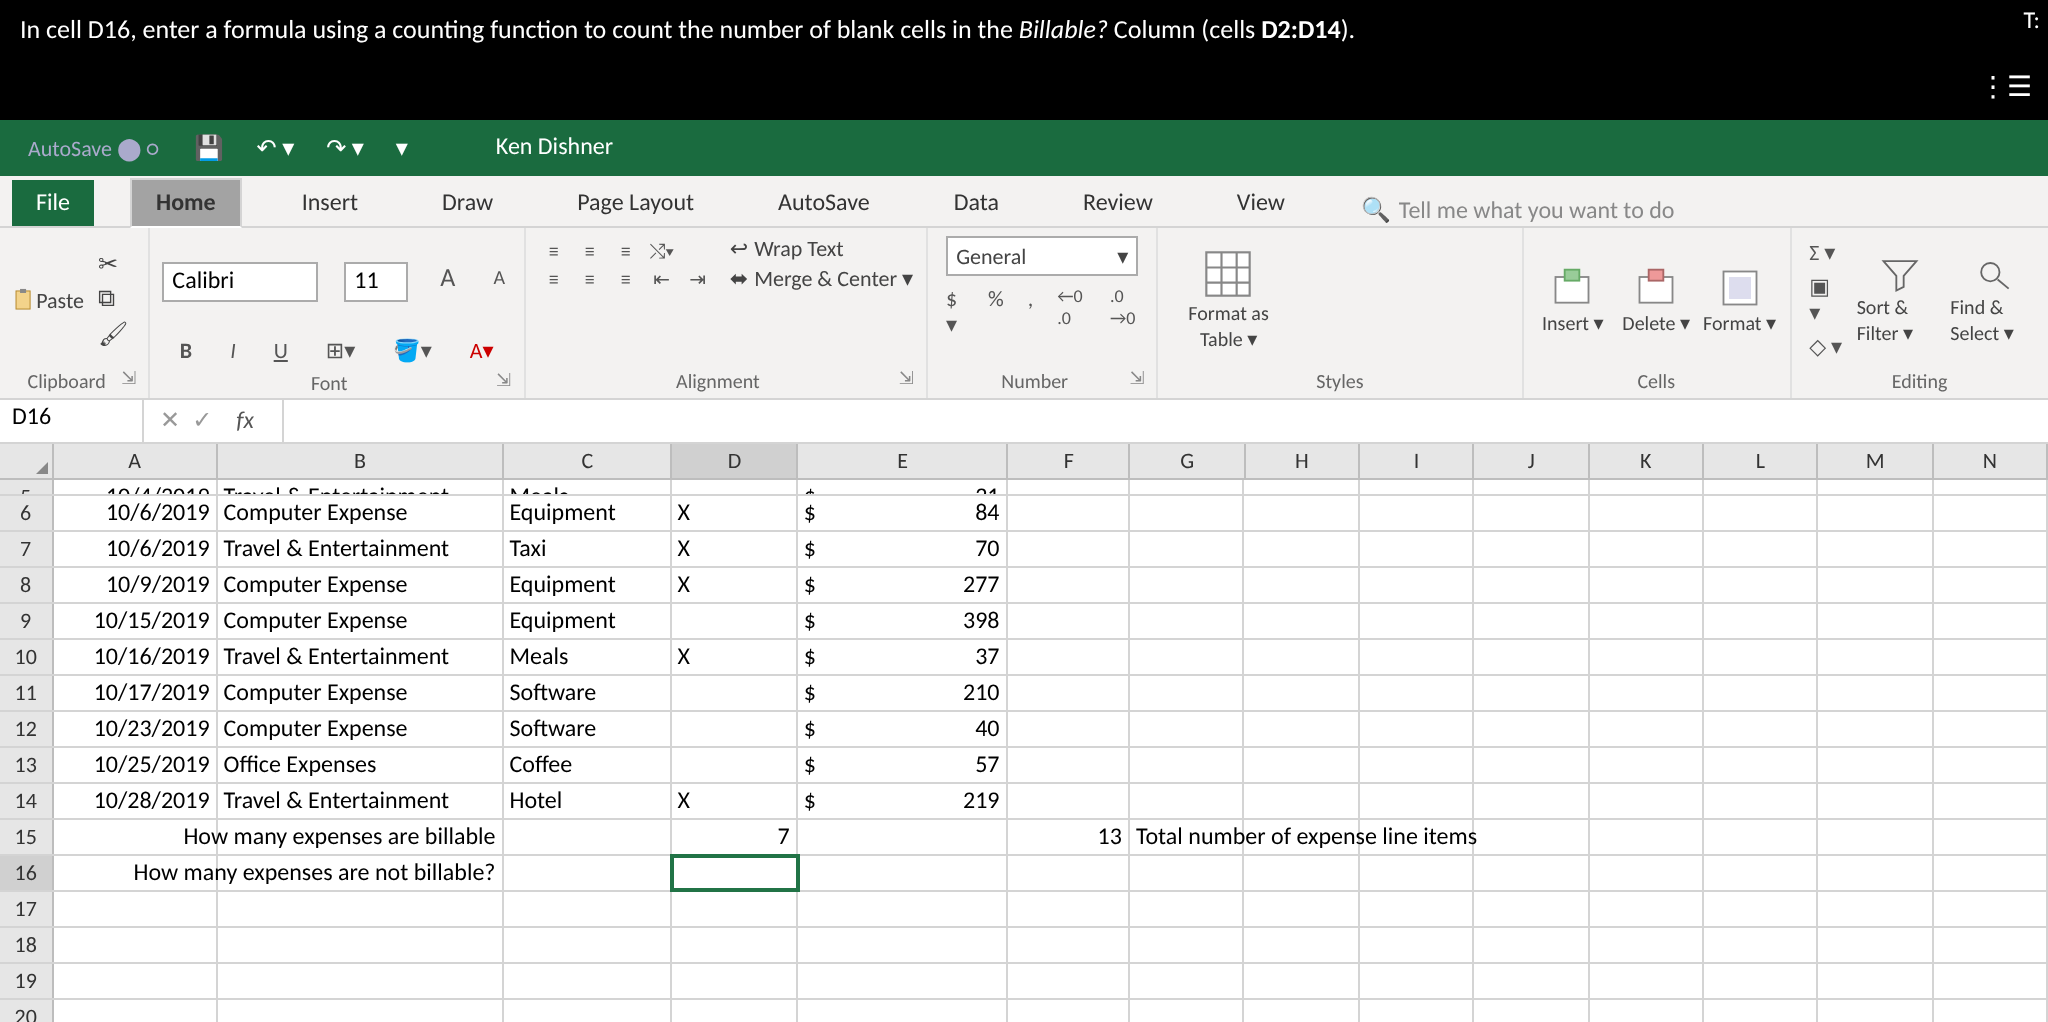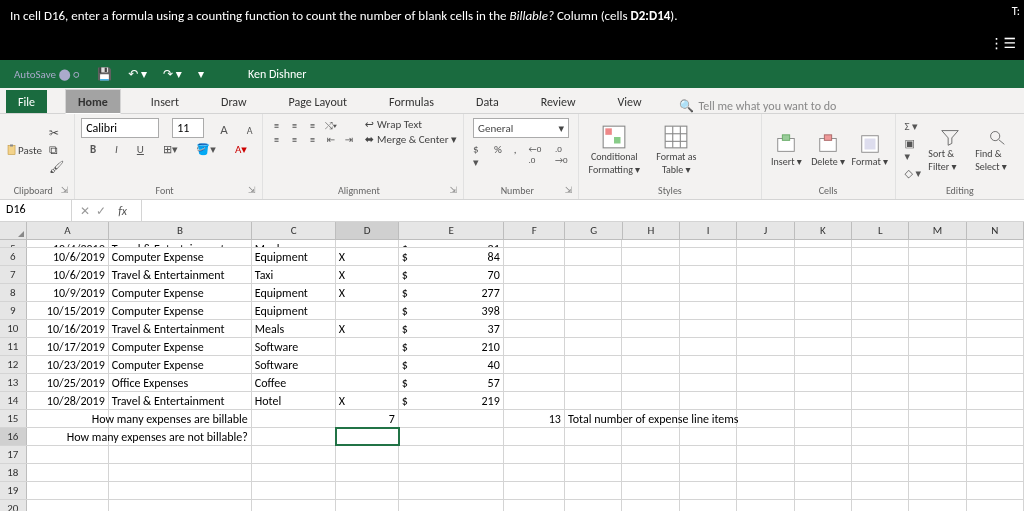--- a/index.html
+++ b/index.html
@@ -31,21 +31,21 @@
 .rgroup .label { text-align: center; font-size: 10px; color: #666; padding-top: 2px; }
 .rgroup .label .dialog { float: right; font-size: 9px; color: #888; }
 
 .clip-body { display: flex; align-items: center; }
 .paste-btn { display: flex; flex-direction: row; align-items: center; width: 36px; cursor: pointer; }
 .paste-btn svg { width: 22px; height: 24px; }
 .clip-small { display: flex; flex-direction: column; gap: 3px; margin-left: 3px; }
 .clip-small span { cursor: pointer; font-size: 12px; }
 
 .font-body { display: flex; flex-direction: column; gap: 3px; }
-.font-row { display: flex; align-items: flex-end; gap: 13px; }
+.font-row { display: flex; align-items: flex-start; gap: 13px; margin-top: 13px; }
 .font-name { width: 78px; height: 20px; border: 1px solid #ababab; background: #fff; padding: 1px 4px; font-size: 12px; }
 .font-size { width: 32px; height: 20px; border: 1px solid #ababab; background: #fff; padding: 1px 4px; font-size: 12px; }
 .mini-btn { padding: 1px 3px; cursor: pointer; color: #555; }
 .mini-btn.bold { font-weight: bold; }
 .mini-btn.italic { font-style: italic; }
 .mini-btn.underline { text-decoration: underline; }
 
 .align-body { display: flex; flex-direction: column; gap: 3px; }
 .align-row { display: flex; gap: 2px; align-items: center; }
 .align-sq { width: 16px; height: 14px; cursor: pointer; display: flex; align-items: center; justify-content: center; font-size: 10px; color: #555; }
@@ -127,21 +127,21 @@
   </div>
   <div class="right">Ken Dishner</div>
 </div>
 
 <div class="tabs">
   <div class="tab file">File</div>
   <div class="tab active">Home</div>
   <div class="tab">Insert</div>
   <div class="tab">Draw</div>
   <div class="tab">Page Layout</div>
-  <div class="tab">Formulas</div>
+  <div class="tab">AutoSave</div>
   <div class="tab">Data</div>
   <div class="tab">Review</div>
   <div class="tab">View</div>
   <div class="tellme">
     <span class="mag">🔍</span>
     <span>Tell me what you want to do</span>
   </div>
 </div>
 
 <div class="ribbon">
@@ -231,28 +231,20 @@
       </div>
     </div>
     <div class="label"><span>Number</span><span class="dialog">⇲</span></div>
   </div>
 
   <div class="rgroup" style="width:190px">
     <div class="body styles-body">
       <div class="style-btn">
           <svg viewBox="0 0 24 24">
             <rect x="2" y="2" width="20" height="20" fill="#fff" stroke="#888"></rect>
-            <rect x="4" y="4" width="6" height="6" fill="#e88"></rect>
-            <rect x="12" y="12" width="6" height="6" fill="#8c8"></rect>
-          </svg>
-          <span>Conditional Formatting ▾</span>
-        </div>
-      <div class="style-btn">
-          <svg viewBox="0 0 24 24">
-            <rect x="2" y="2" width="20" height="20" fill="#fff" stroke="#888"></rect>
             <line x1="2" y1="9" x2="22" y2="9" stroke="#888"></line>
             <line x1="2" y1="16" x2="22" y2="16" stroke="#888"></line>
             <line x1="9" y1="2" x2="9" y2="22" stroke="#888"></line>
             <line x1="16" y1="2" x2="16" y2="22" stroke="#888"></line>
           </svg>
           <span>Format as Table ▾</span>
         </div>
     </div>
     <div class="label"><span>Styles</span></div>
   </div>

